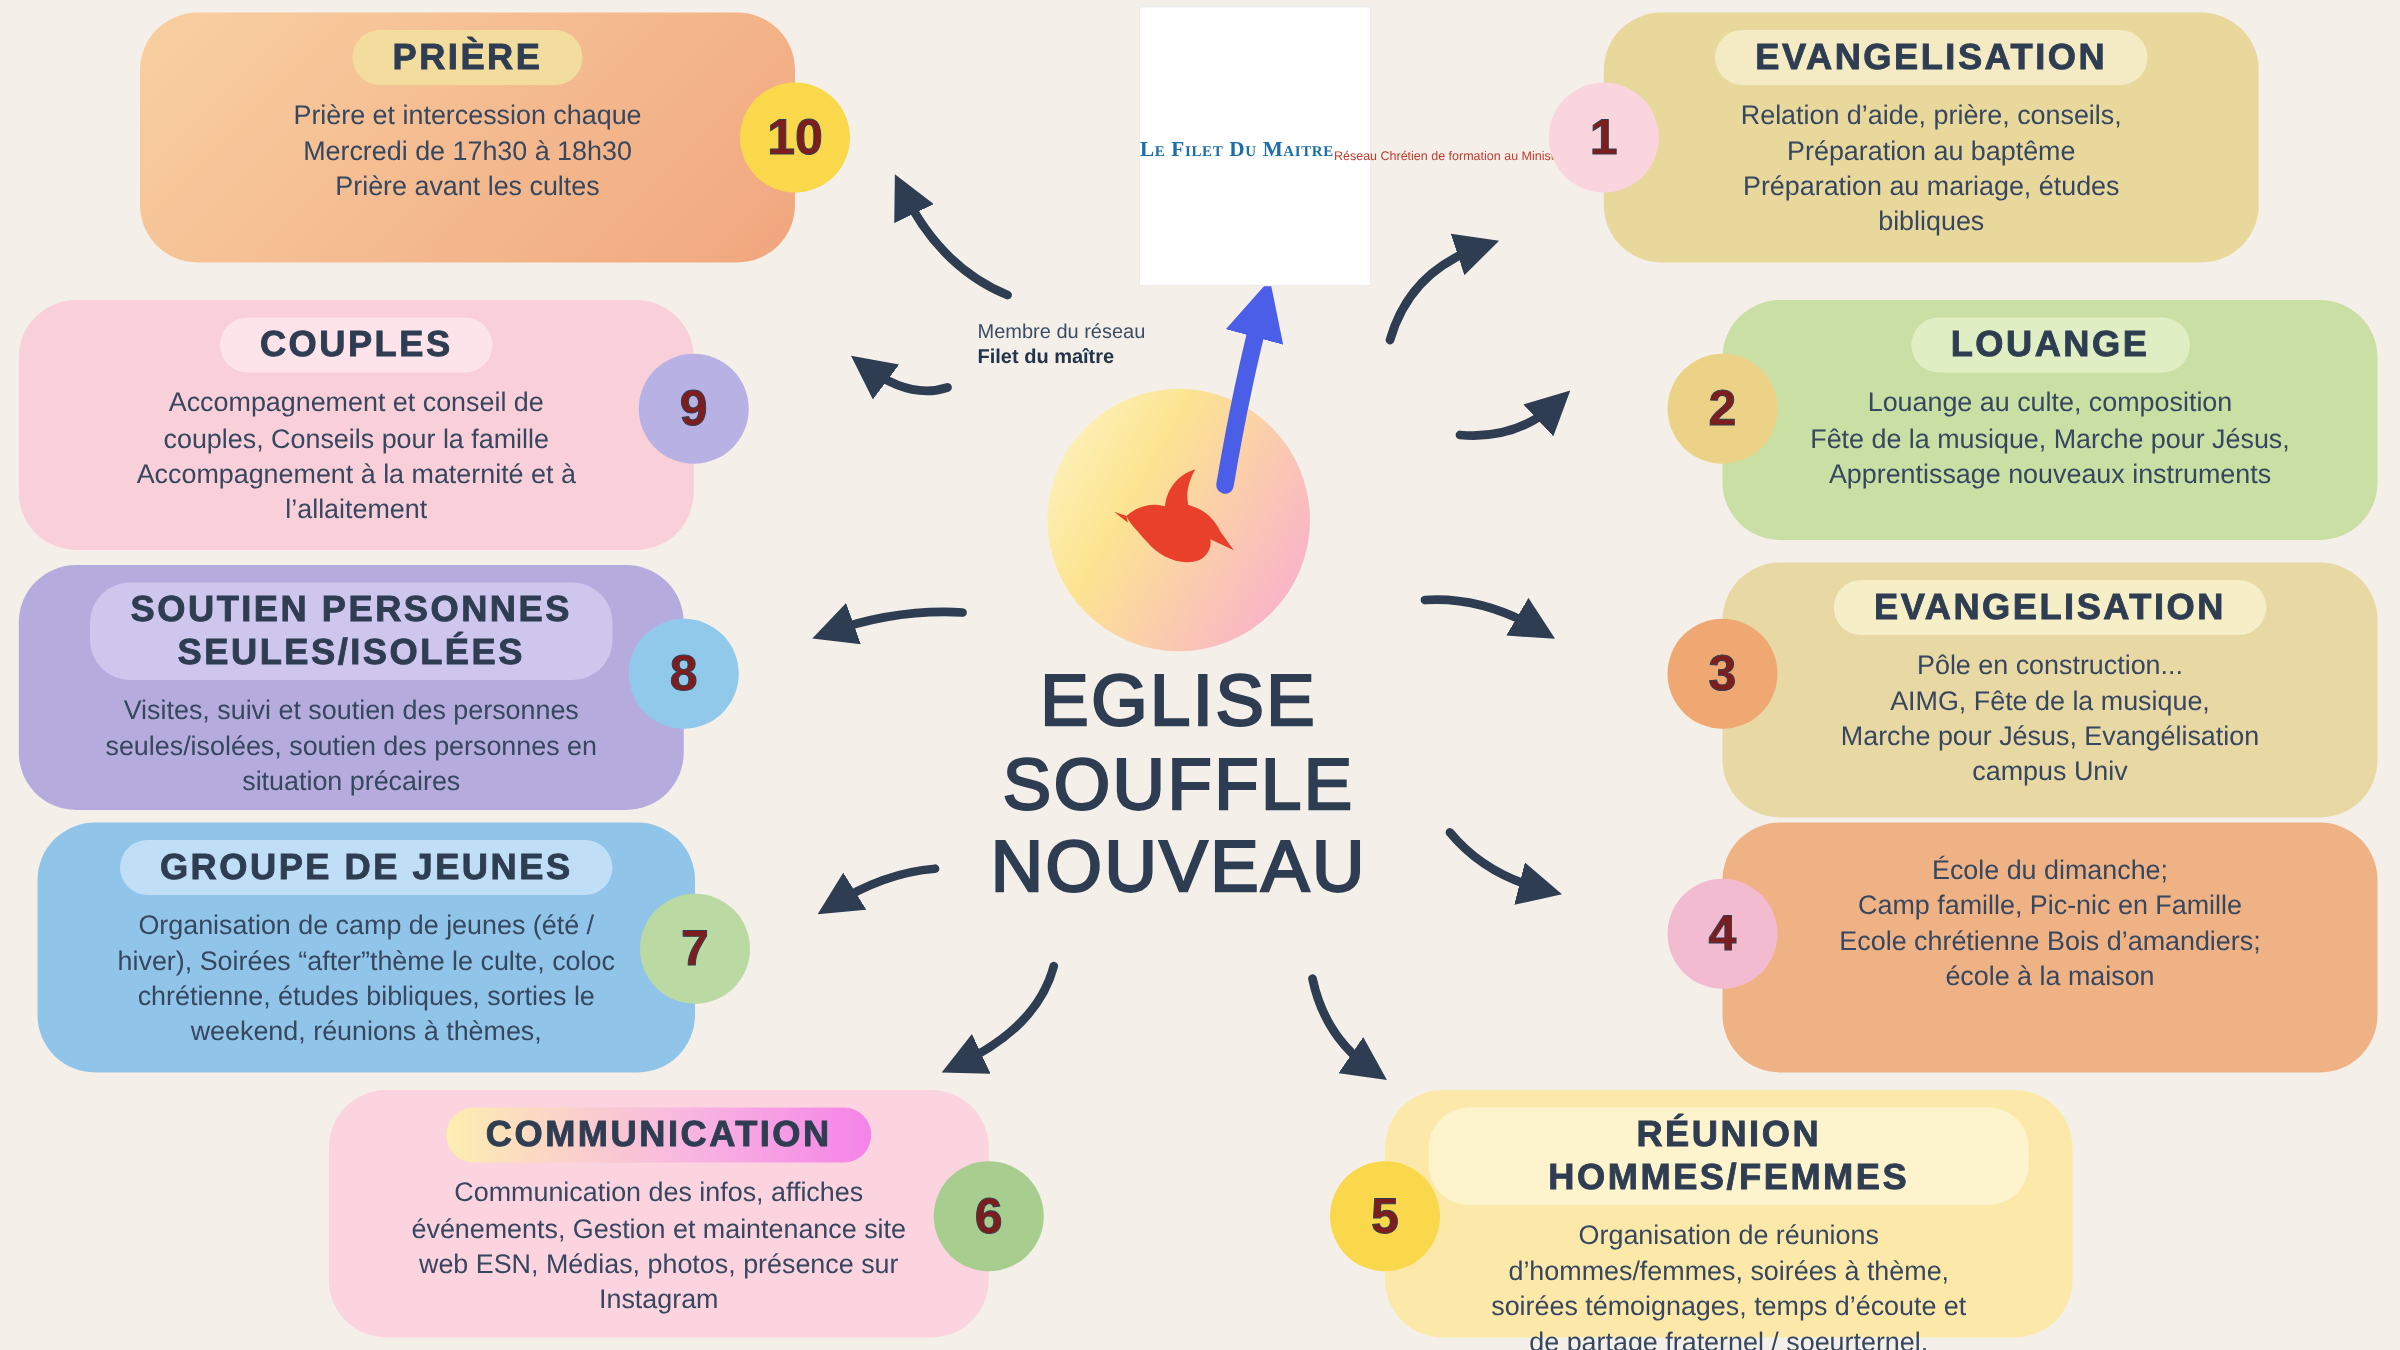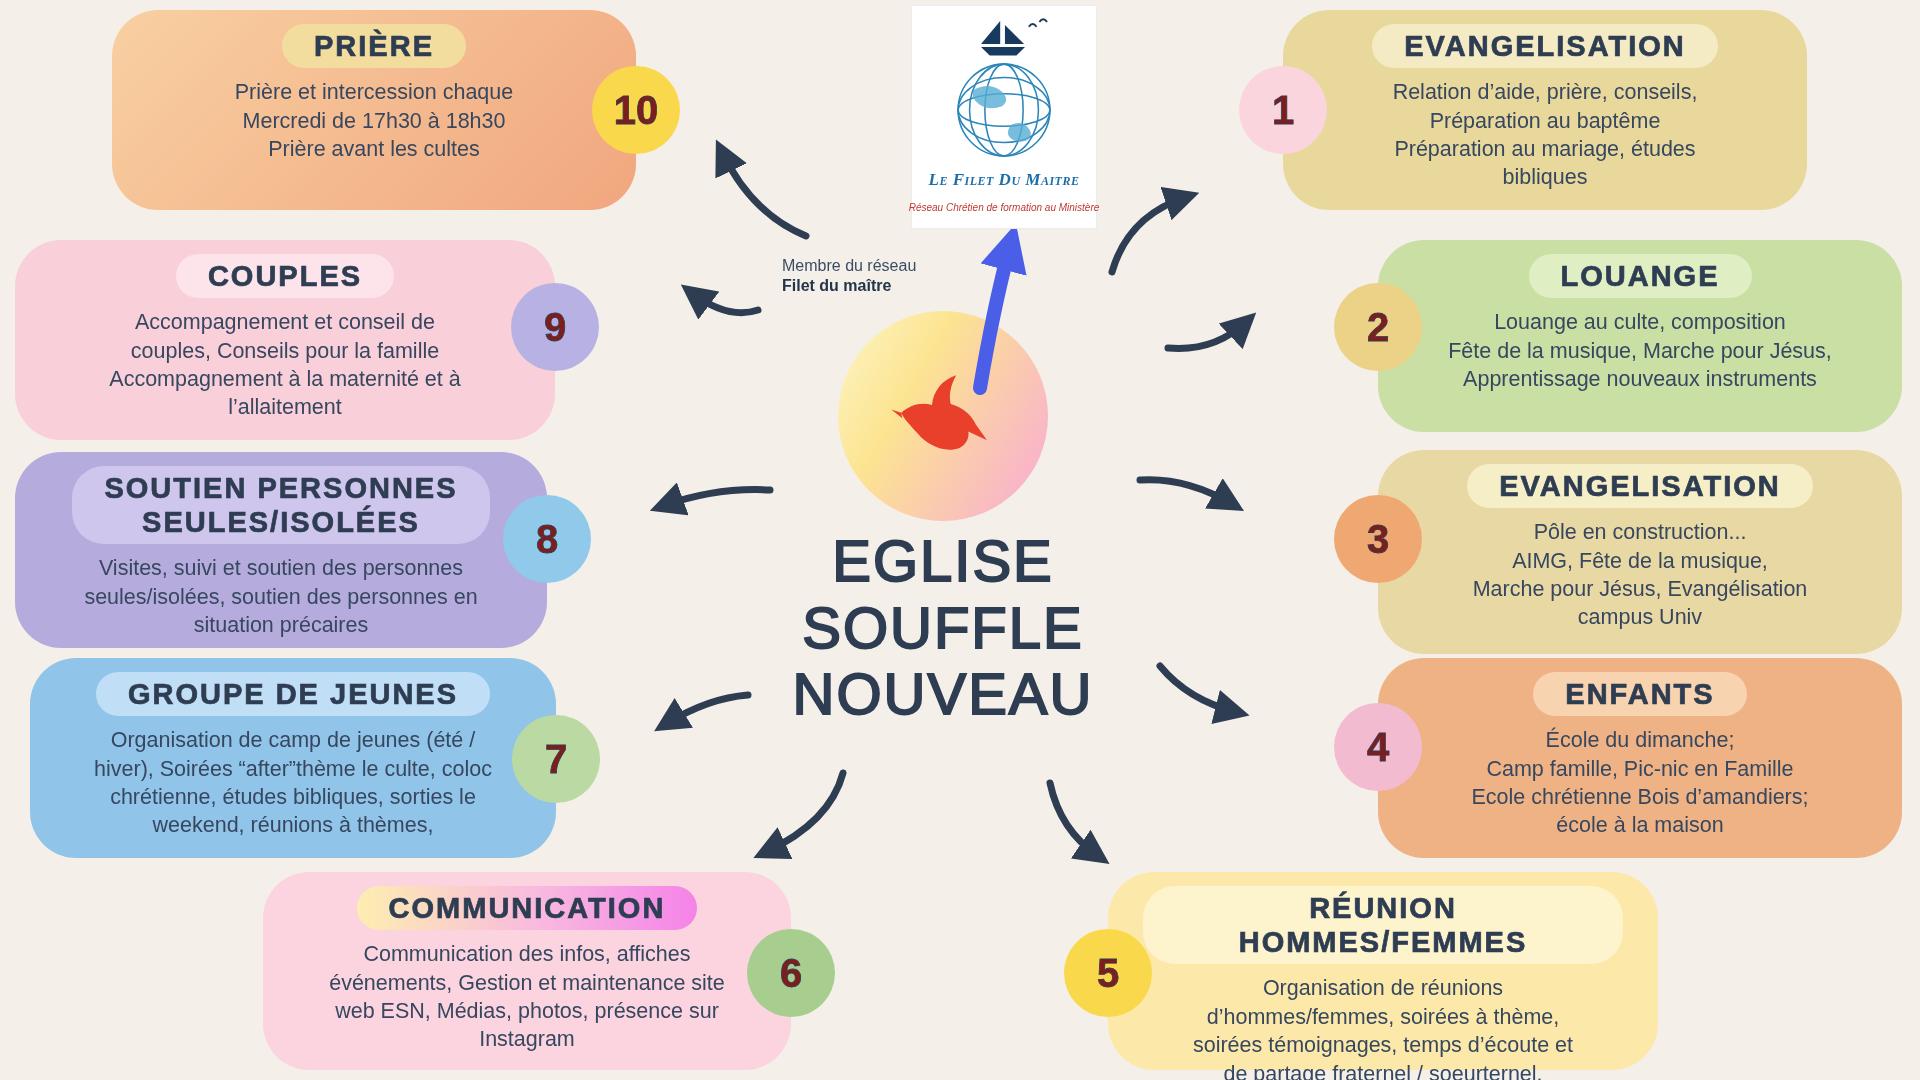--- a/index.html
+++ b/index.html
@@ -76,24 +76,23 @@
   .card-reunion .num-badge        { left:-44px;  top:57px; }
   .card-accompagnement .num-badge { left:-44px;  top:56px; }
   .card-louange .num-badge        { left:-44px;  top:43px; }
   .card-evangelisation .num-badge { left:-44px;  top:45px; }
   .card-enfants .num-badge        { left:-44px;  top:45px; }
 
   
   .logo-box {
     position:absolute; left:912px; top:6px; width:184px; height:222px;
     background:#ffffff; z-index:2;
-    display:flex; flex-direction:column; align-items:center;
+    display:flex; flex-direction:row; align-items:center;
     padding-top:4px;
     box-shadow:0 0 0 1px #ececec;
-    font-style:italic;
   }
   .logo-title {
     font-family:"Liberation Serif", serif;
     font-variant:small-caps;
     font-weight:bold;
     font-size:17px;
     color:#1b6ea9;
     letter-spacing:0.5px;
     margin-top:2px;
     white-space:nowrap;
@@ -221,21 +220,20 @@
   <div class="num-badge">3</div>
   <div class="pill"><span class="card-title">EVANGELISATION</span></div>
   <div class="card-body">Pôle en construction...
 AIMG, Fête de la musique,
 Marche pour Jésus, Evangélisation
 campus Univ</div>
 </div>
 
 <div class="card card-enfants" style="--card-bg: #efb284; --pill-bg: #f7d3af; --num-bg: #f3bbd0;">
   <div class="num-badge">4</div>
-  <div class="pill"><span class="card-title">ENFANTS</span></div>
   <div class="card-body">École du dimanche;
 Camp famille,  Pic-nic en Famille
 Ecole chrétienne Bois d’amandiers;
 école à la maison</div>
 </div>
 
 <div class="card card-reunion" style="--card-bg: #fce9aa; --pill-bg: #fdf3cd; --num-bg: #f9d84b;">
   <div class="num-badge">5</div>
   <div class="pill"><span class="card-title">RÉUNION HOMMES/FEMMES</span></div>
   <div class="card-body">Organisation de réunions

